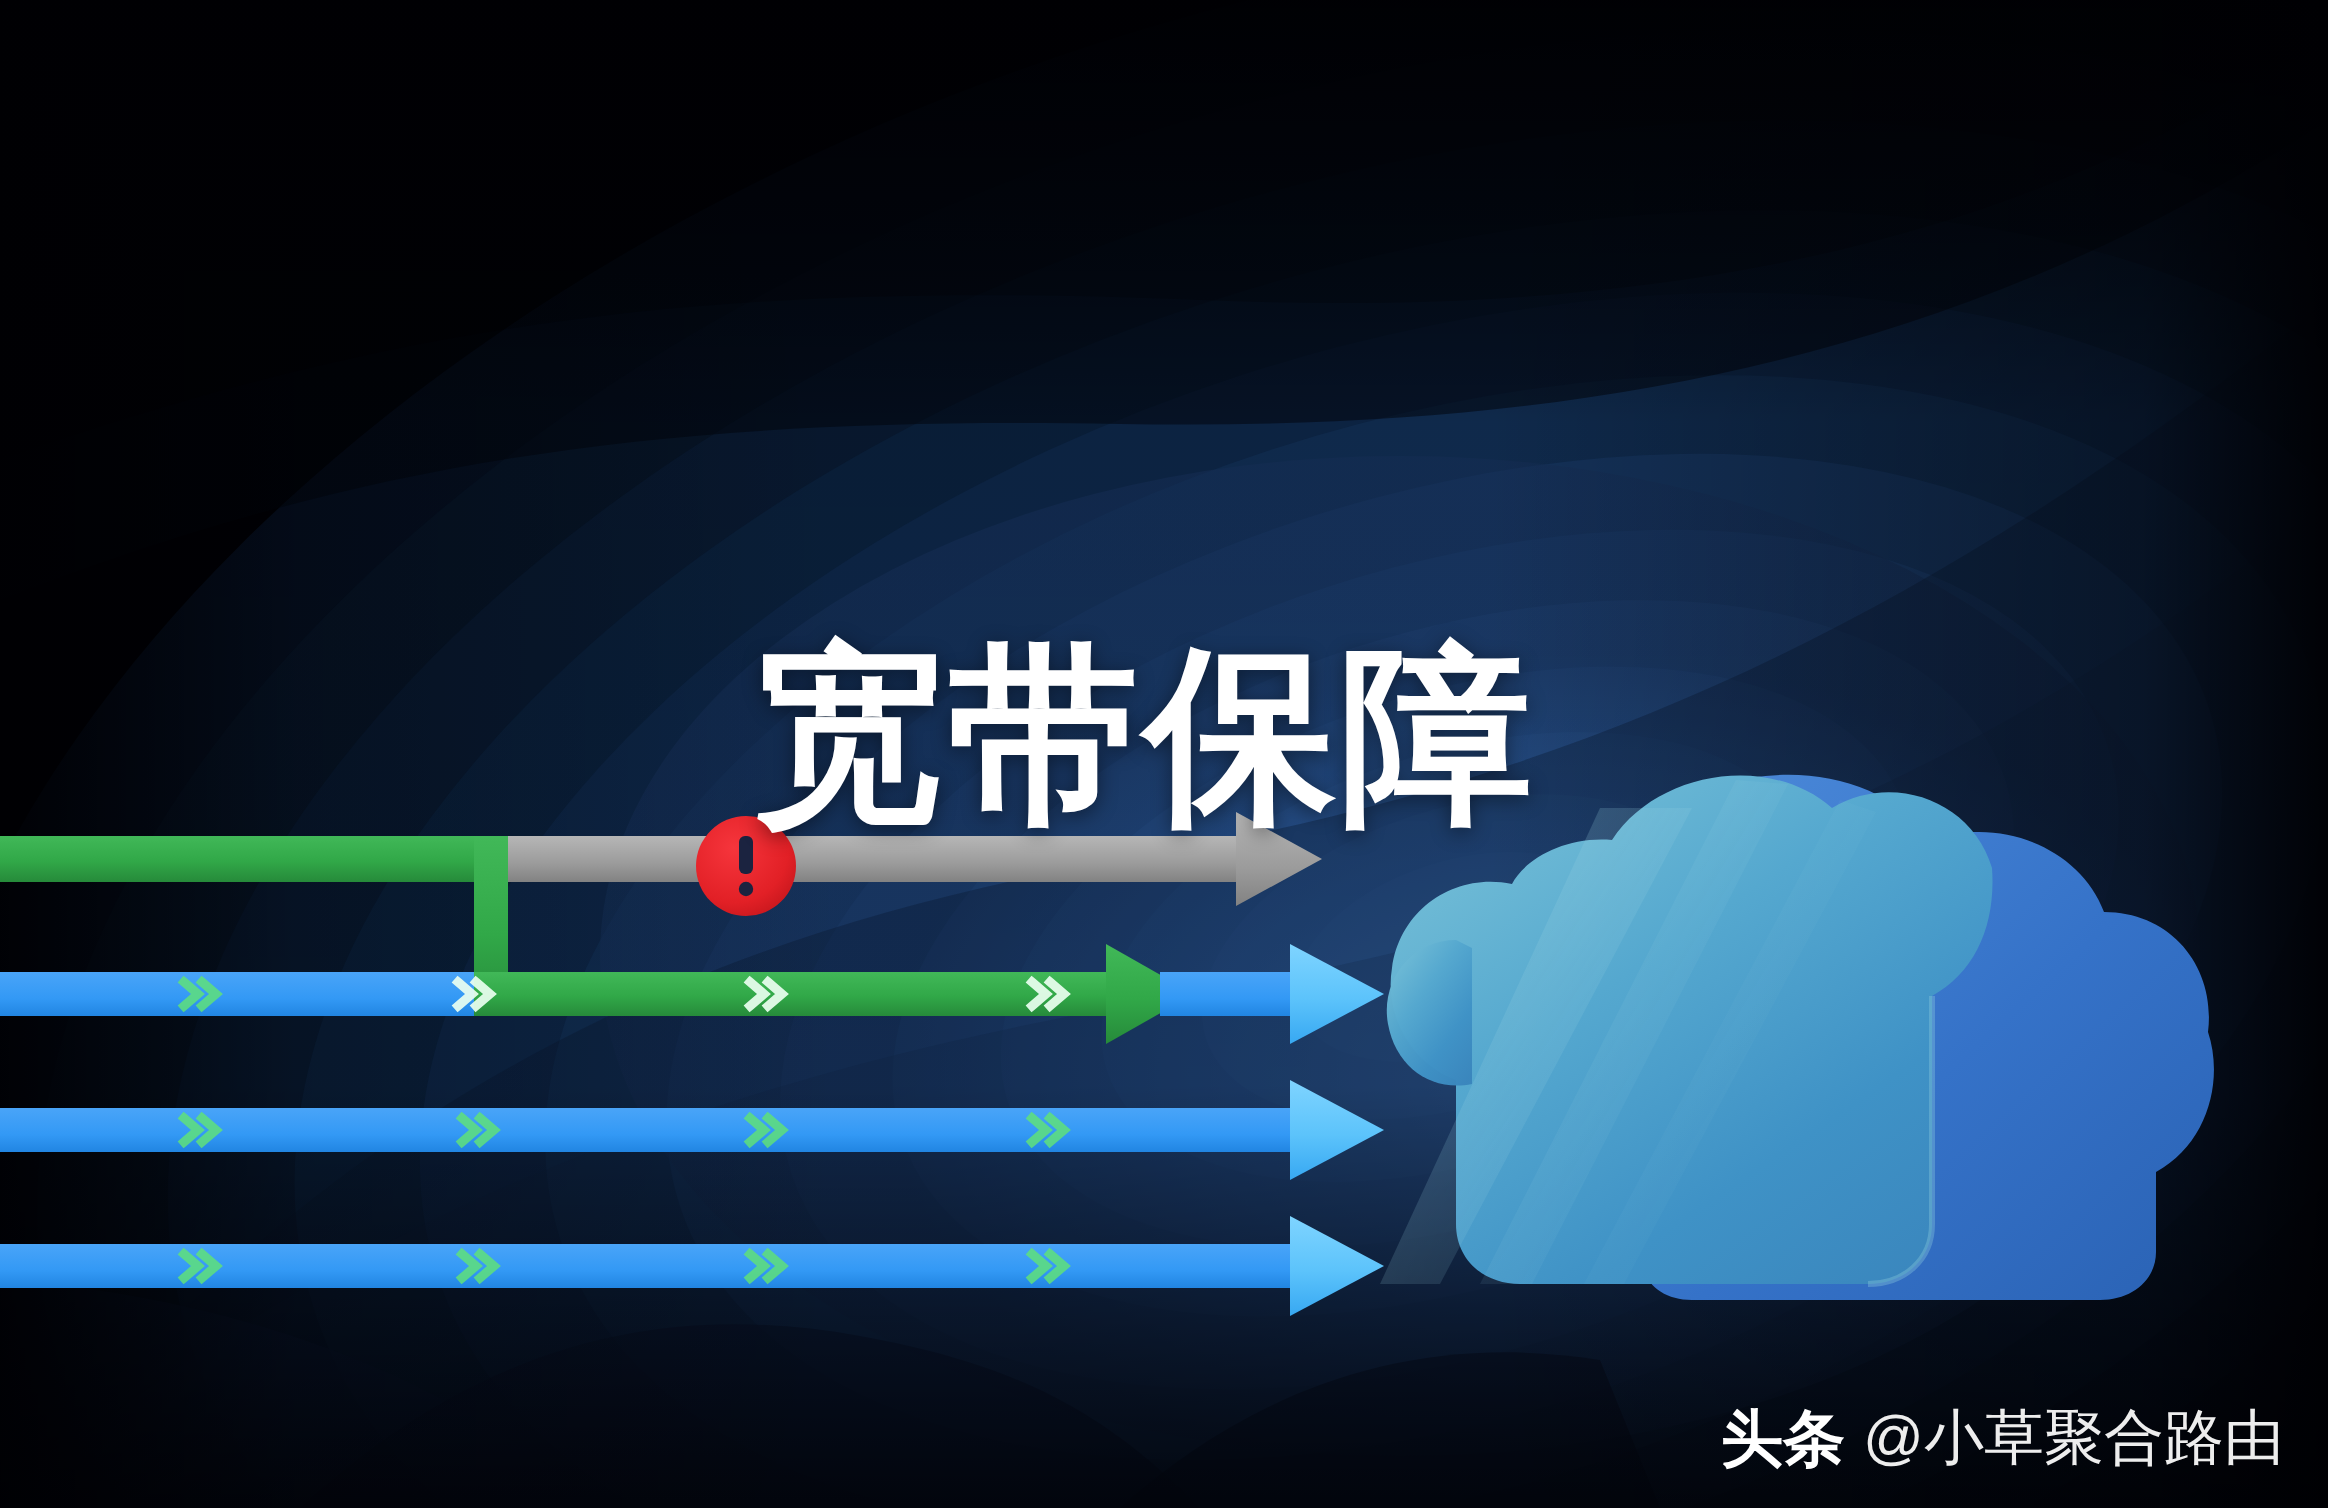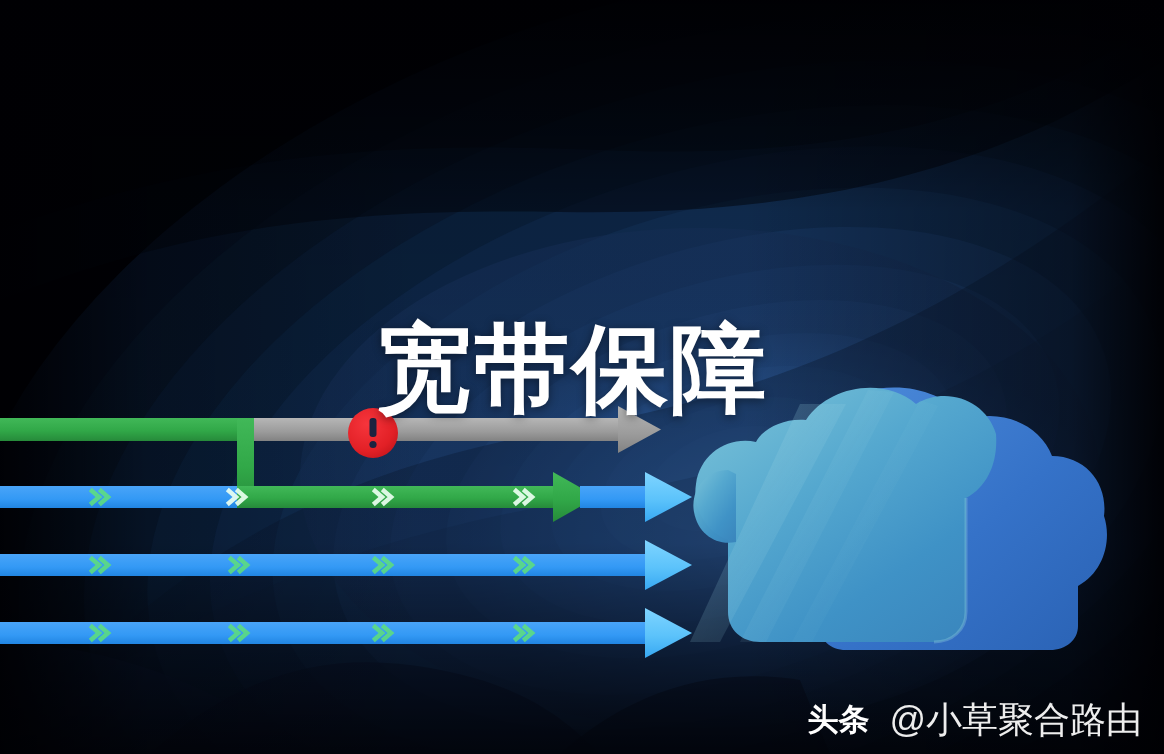--- a/index.html
+++ b/index.html
@@ -39,33 +39,33 @@
     text-shadow: 0 2px 10px rgba(0,0,0,0.45);
     user-select: none;
   }
   .watermark {
     position: absolute;
     right: 22px;
     bottom: 14px;
     height: 40px;
     display: flex;
     align-items: center;
-    gap: 20px;
+    gap: 9px;
     color: #f2f2f2;
     white-space: nowrap;
     user-select: none;
   }
   .wm-brand {
     font-size: 31px;
     font-weight: 700;
     line-height: 38px;
     color: #ffffff;
   }
   .wm-handle {
-    font-size: 36px;
+    font-size: 30px;
     font-weight: 400;
     line-height: 38px;
     color: #ededed;
   }
 </style>
 </head>
 <body>
 
 <div class="stage">
 

